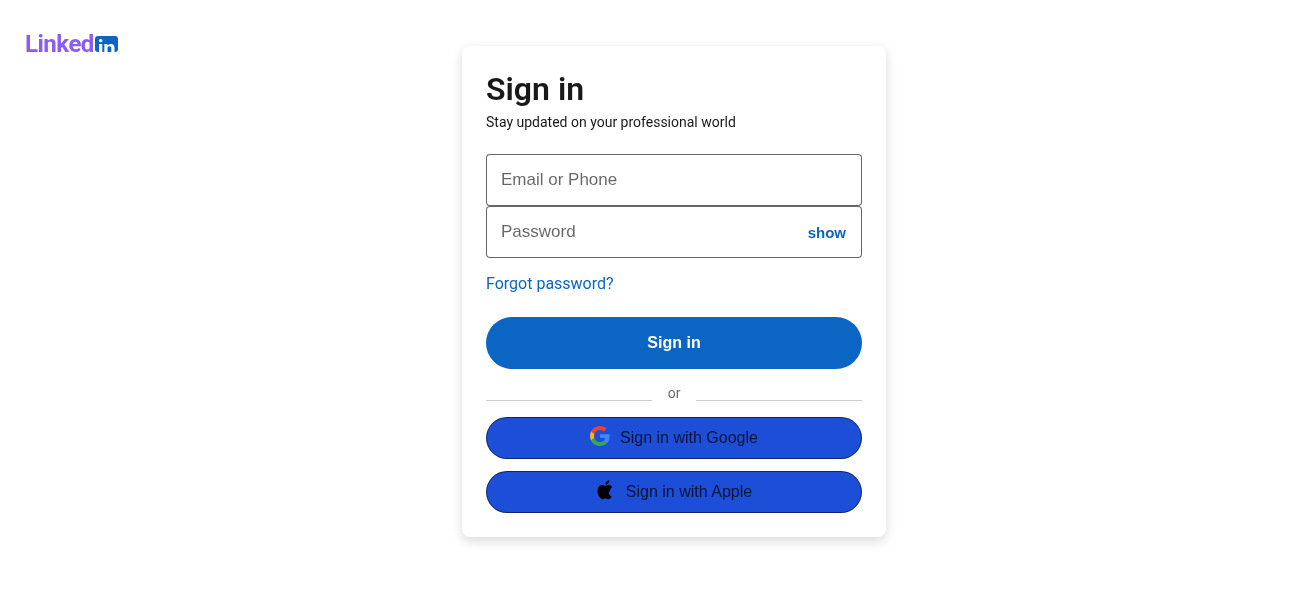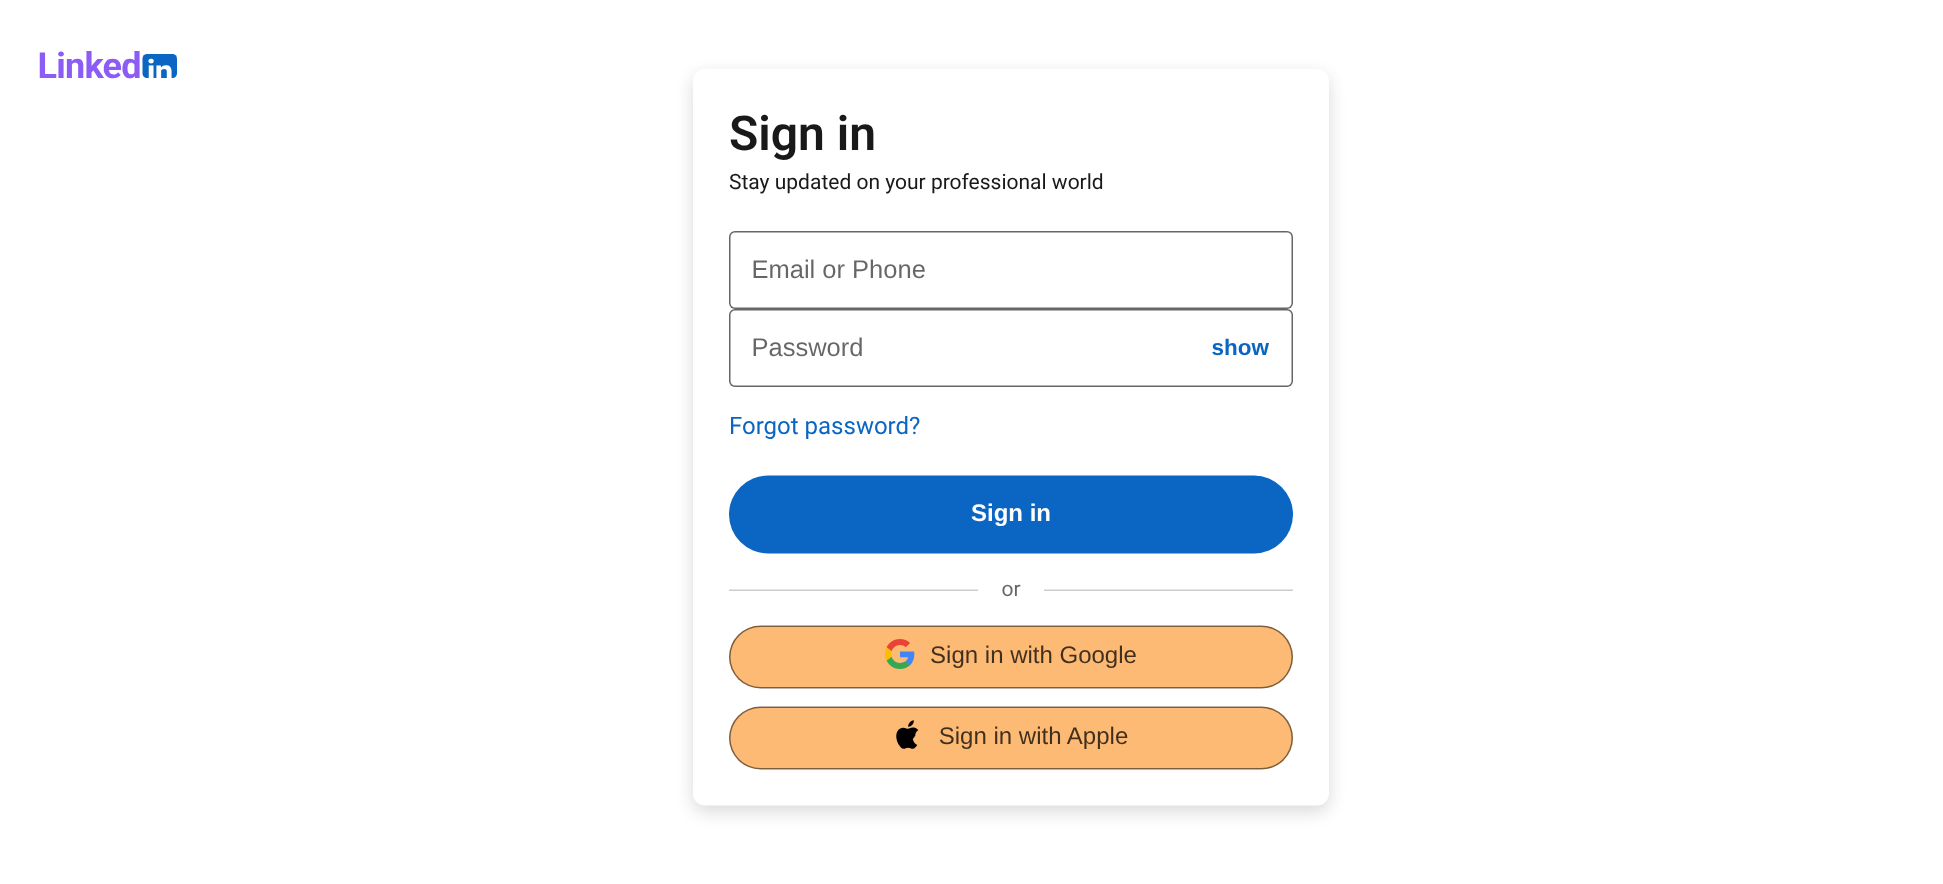--- a/index.html
+++ b/index.html
@@ -113,39 +113,39 @@
       background: #0a66c2;
       color: #fff;
       border: none;
       border-radius: 28px;
       font-size: 16px;
       font-weight: 600;
       cursor: pointer;
     }
     .divider {
       display: flex;
-      align-items: center;
+      align-items: flex-end;
       margin: 16px 0;
       color: rgba(0,0,0,0.6);
       font-size: 14px;
     }
     .divider::before,
     .divider::after {
       content: "";
       flex: 1;
       height: 1px;
       background: rgba(0,0,0,0.2);
     }
     .divider-text {
       padding: 0 16px;
     }
     .third-party-btn {
       width: 100%;
       height: 42px;
-      background: #fdba74;
+      background: #1d4ed8;
       border: 1px solid rgba(0,0,0,0.5);
       border-radius: 28px;
       font-size: 16px;
       font-weight: 500;
       color: rgba(0,0,0,0.75);
       cursor: pointer;
       display: flex;
       align-items: center;
       justify-content: center;
       gap: 10px;

